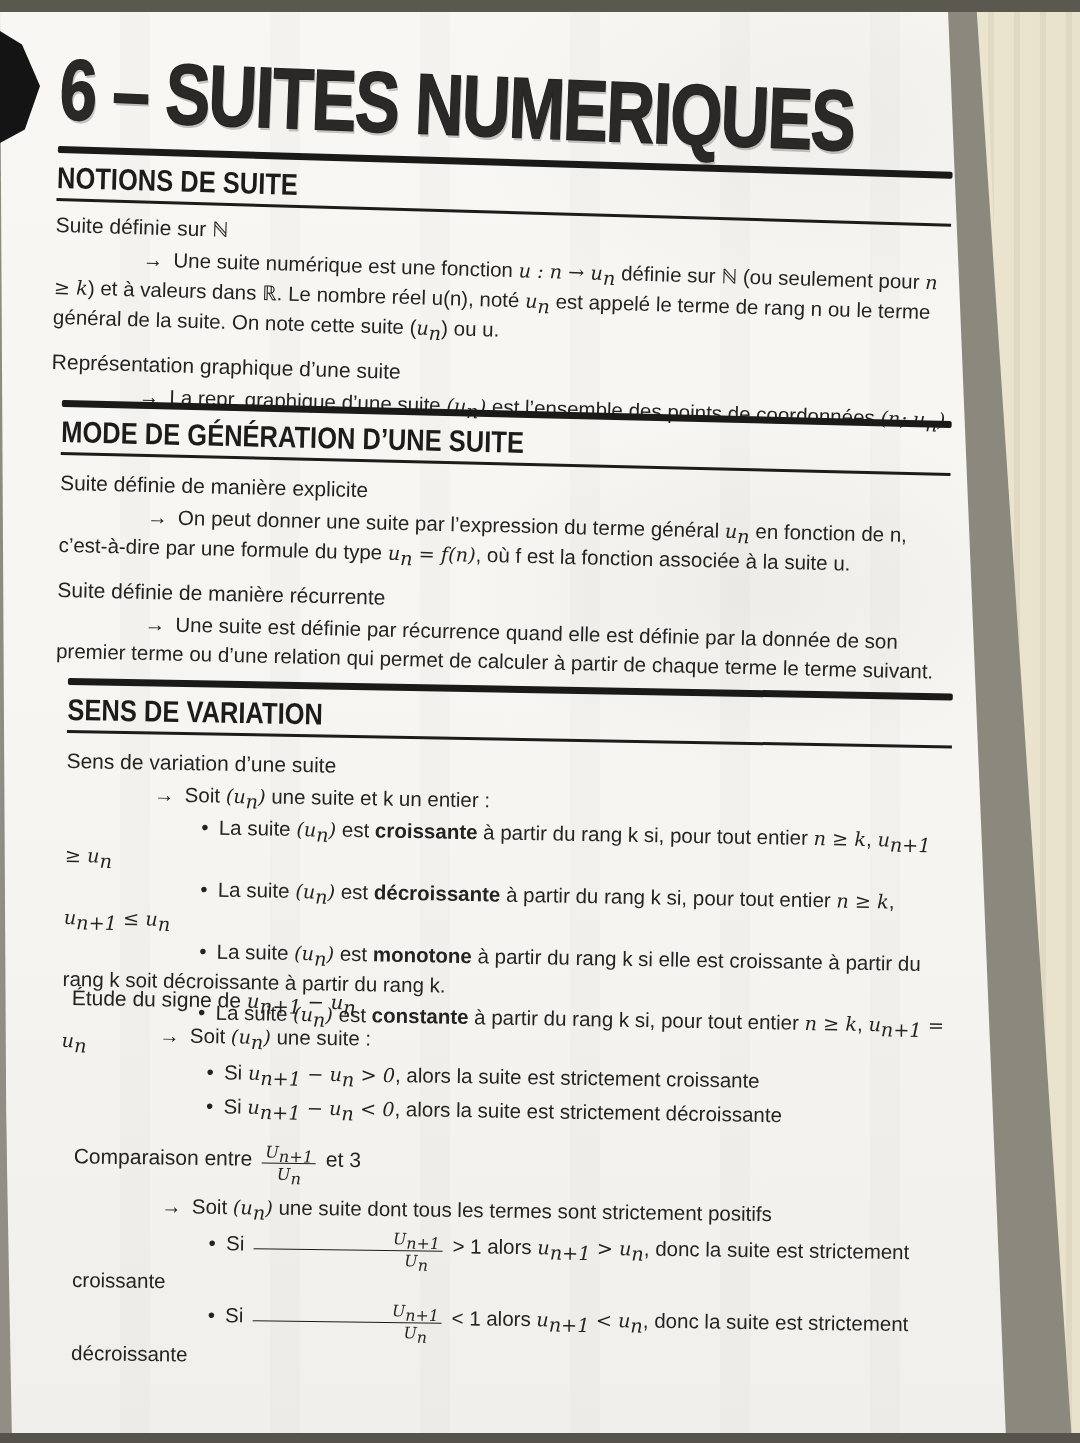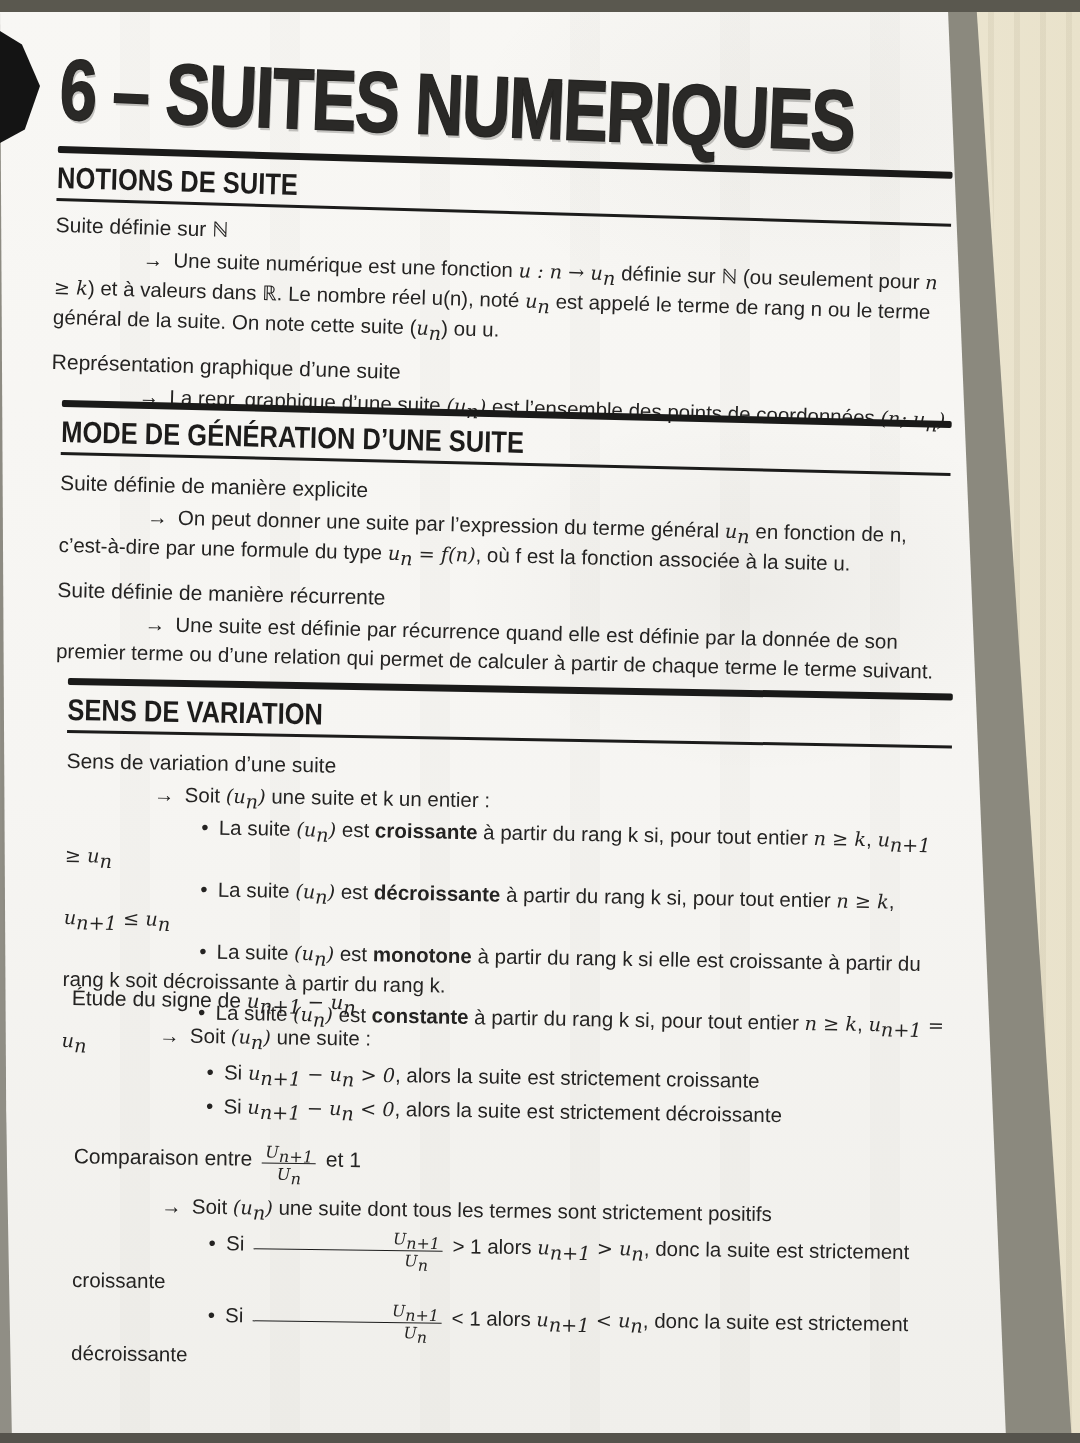--- a/index.html
+++ b/index.html
@@ -114,20 +114,20 @@
     </section>
 
     <section class="sec blk-signe">
       <p class="subt" style="margin-top:0"><span>Étude du signe de </span><span class="mi">u</span><sub class="mi">n+1</sub><span class="mi"> − u</span><sub class="mi">n</sub></p>
       <p class="para indent" style="margin-top:6px"><span>→ Soit </span><span class="mi">(u</span><sub class="mi">n</sub><span class="mi">)</span><span> une suite :</span></p>
       <p class="bullet" style="margin-top:6px"><span>• Si </span><span class="mi">u</span><sub class="mi">n+1</sub><span class="mi"> − u</span><sub class="mi">n</sub><span class="mi"> &gt; 0</span><span>, alors la suite est strictement croissante</span></p>
       <p class="bullet" style="margin-top:4px"><span>• Si </span><span class="mi">u</span><sub class="mi">n+1</sub><span class="mi"> − u</span><sub class="mi">n</sub><span class="mi"> &lt; 0</span><span>, alors la suite est strictement décroissante</span></p>
     </section>
 
     <section class="sec blk-comp">
-      <p class="subt" style="margin-top:0"><span>Comparaison entre </span><span class="frac"><span class="fn"><span class="mi">U</span><sub class="mi">n+1</sub></span><span class="fd"><span class="mi">U</span><sub class="mi">n</sub></span></span><span> et 1</span></p>
+      <p class="subt" style="margin-top:0"><span>Comparaison entre </span><span class="frac"><span class="fn"><span class="mi">U</span><sub class="mi">n+1</sub></span><span class="fd"><span class="mi">U</span><sub class="mi">n</sub></span></span><span> et 3</span></p>
       <p class="para indent" style="margin-top:10px"><span>→ Soit </span><span class="mi">(u</span><sub class="mi">n</sub><span class="mi">)</span><span> une suite dont tous les termes sont strictement positifs</span></p>
       <p class="bullet" style="margin-top:6px"><span>• Si </span><span class="frac"><span class="fn"><span class="mi">U</span><sub class="mi">n+1</sub></span><span class="fd"><span class="mi">U</span><sub class="mi">n</sub></span></span><span> &gt; 1 alors </span><span class="mi">u</span><sub class="mi">n+1</sub><span class="mi"> &gt; u</span><sub class="mi">n</sub><span>, donc la suite est strictement croissante</span></p>
       <p class="bullet" style="margin-top:4px"><span>• Si </span><span class="frac"><span class="fn"><span class="mi">U</span><sub class="mi">n+1</sub></span><span class="fd"><span class="mi">U</span><sub class="mi">n</sub></span></span><span> &lt; 1 alors </span><span class="mi">u</span><sub class="mi">n+1</sub><span class="mi"> &lt; u</span><sub class="mi">n</sub><span>, donc la suite est strictement décroissante</span></p>
     </section>
 
   </div>
 </div>
 
 </body></html>

